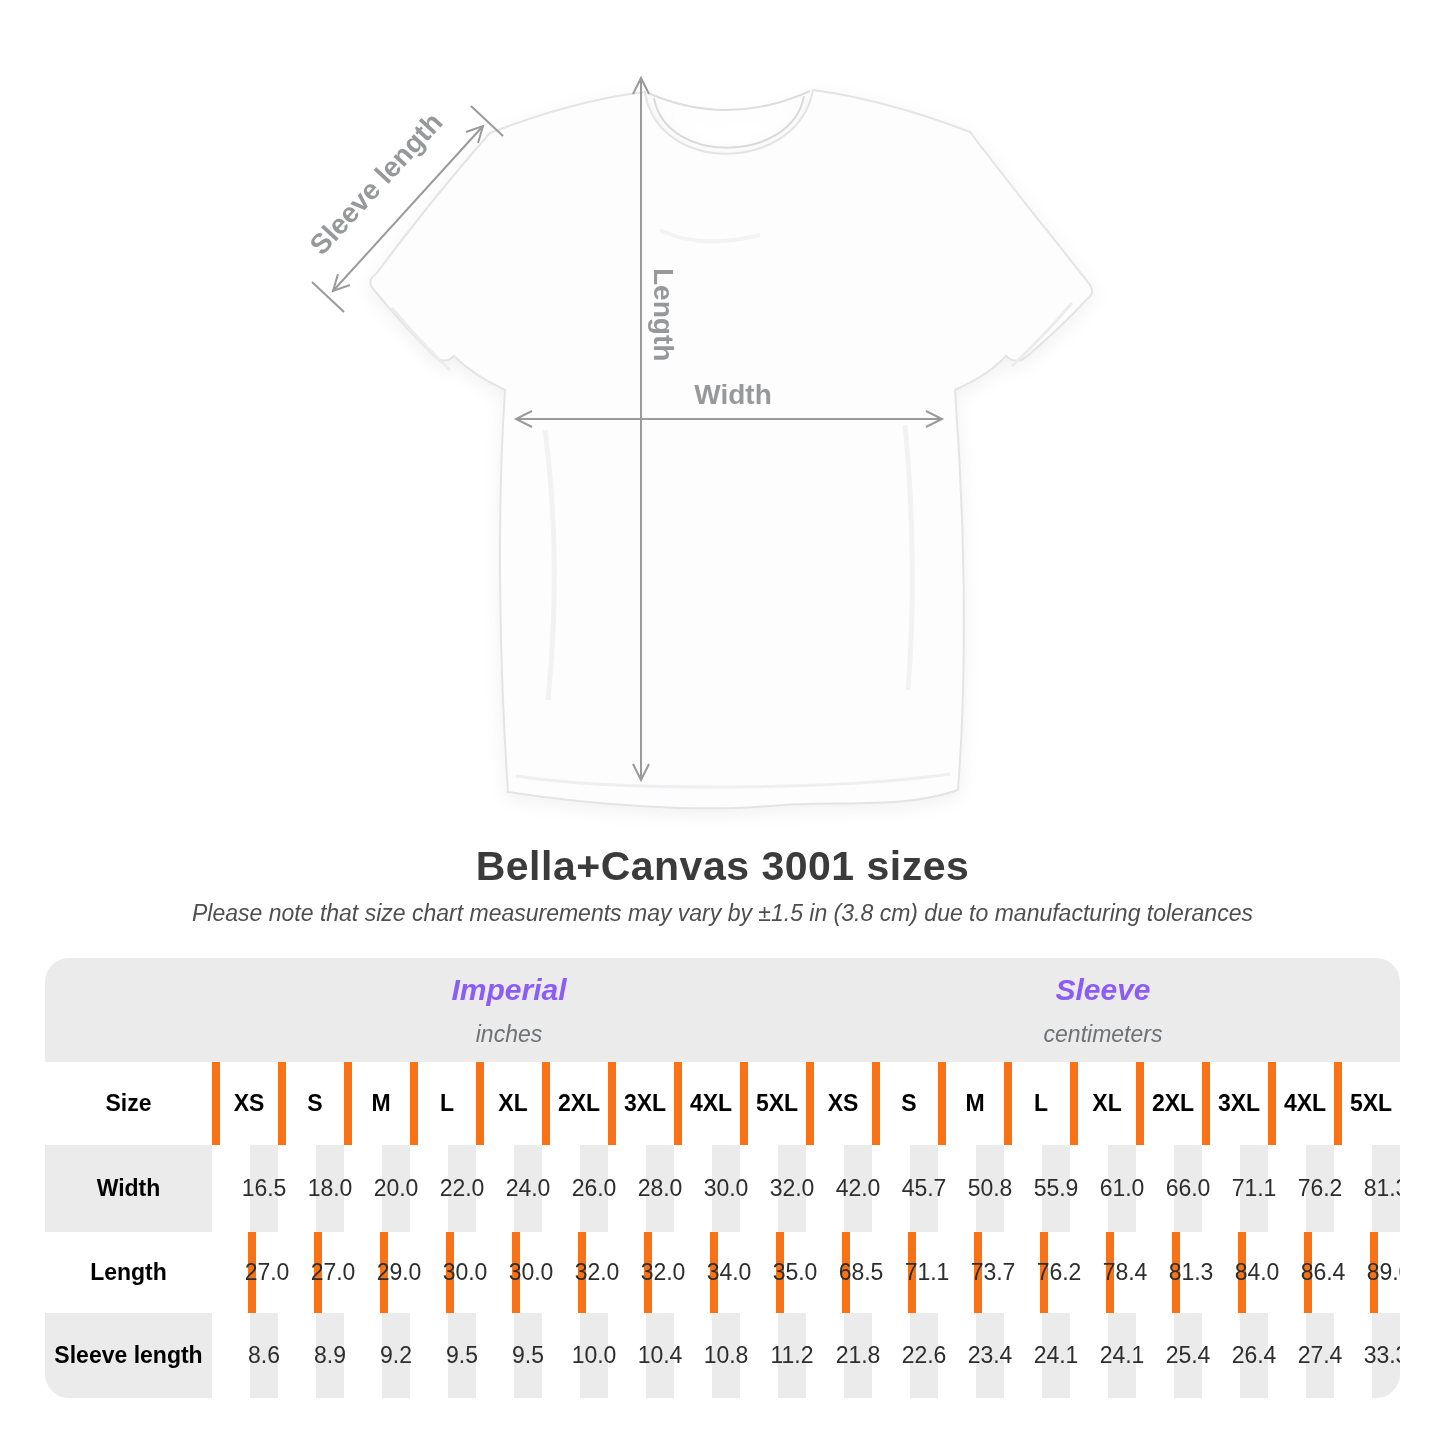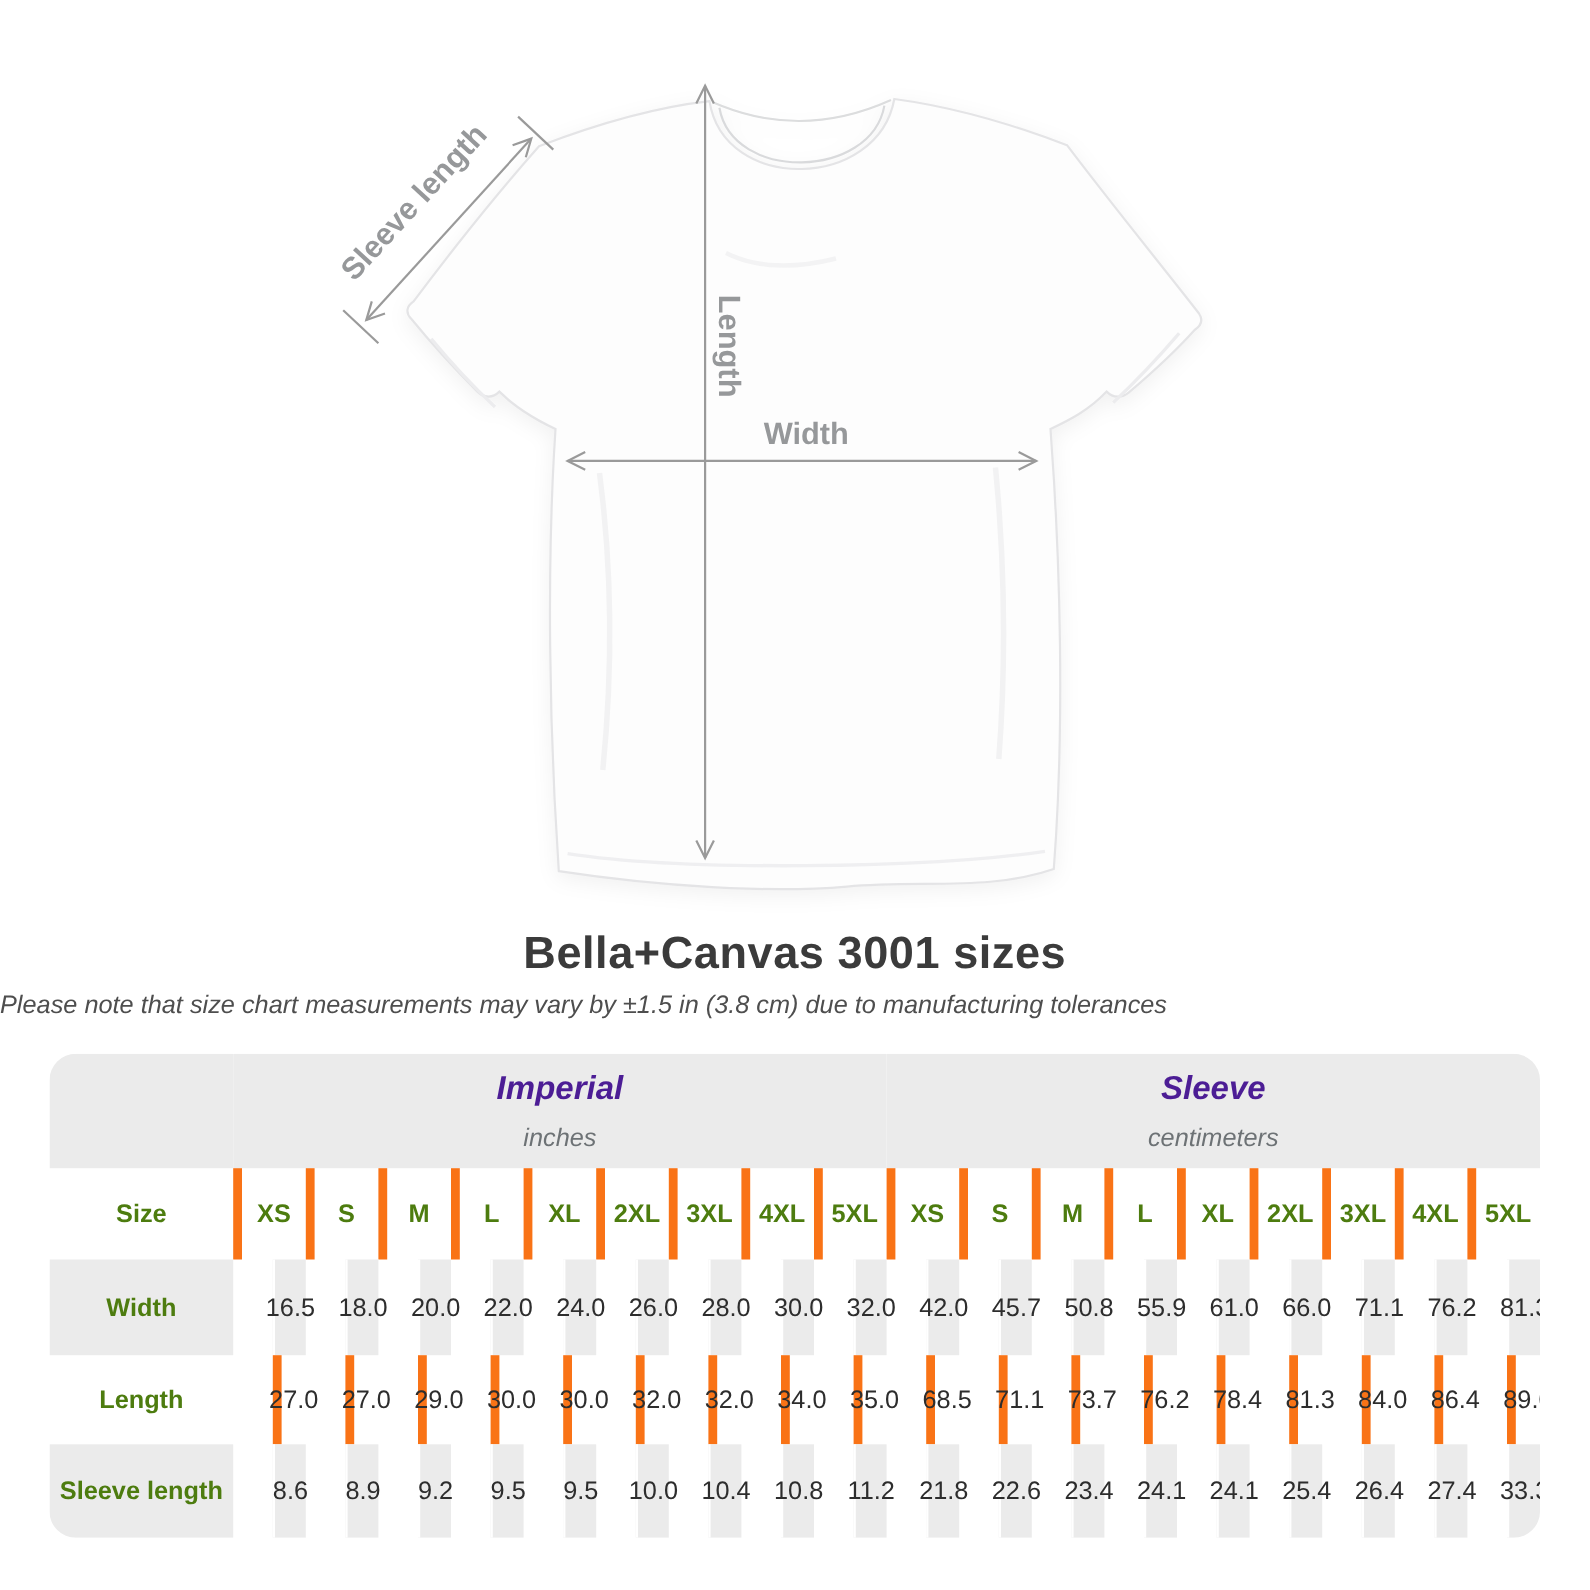--- a/index.html
+++ b/index.html
@@ -3,33 +3,33 @@
 <meta charset="utf-8">
 <style>
   html,body{margin:0;padding:0;background:#ffffff;}
   body{width:1445px;height:1445px;position:relative;font-family:"Liberation Sans",sans-serif;overflow:hidden;}
 
   .diagram-wrap{position:absolute;left:0;top:0;width:1445px;height:830px;}
   .shirt{filter:drop-shadow(0 5px 9px rgba(0,0,0,0.055));}
 
   .page-title{position:absolute;left:0;top:843px;width:1445px;text-align:center;
     font-size:41px;font-weight:bold;color:#3b3b3b;letter-spacing:.5px;}
-  .page-subtitle{position:absolute;left:0;top:900px;width:1445px;
+  .page-subtitle{position:absolute;left:0;top:900px;width:1445px;text-align:center;
     font-size:23px;font-style:italic;color:#4e4e4e;}
 
   .size-table{position:absolute;left:45px;top:958px;width:1355px;
     display:grid;grid-template-columns:167px repeat(18,66px);
     grid-template-rows:104px 83px 87px 81px 85px;
     border-radius:24px;overflow:hidden;background:#ffffff;}
   .cell{display:flex;align-items:center;justify-content:center;}
   .g-band{background:#ebebeb;}
   .group-cell{grid-column:span 9;flex-direction:column;background:#ebebeb;}
-  .group-title{font-size:30px;font-weight:bold;font-style:italic;color:#4c1d95;}
+  .group-title{font-size:30px;font-weight:bold;font-style:italic;color:#8b5cf6;}
   .group-unit{font-size:23px;font-style:italic;color:#6d7275;margin-top:14px;}
-  .hdr{font-size:23px;font-weight:bold;color:#4d7c0f;}
+  .hdr{font-size:23px;font-weight:bold;color:#000000;}
   .num{font-size:23px;color:#2d2d2d;margin-left:36px;}
   .row-gray{background:#ebebeb;}
   .sep-w{border-left:2px solid #ffffff;}
   .sep-g{border-left:8px solid #f97316;}
 
   .dim-label{fill:#96989a;font-family:"Liberation Sans",sans-serif;font-size:28px;font-weight:bold;}
 </style>
 </head>
 <body>
 

